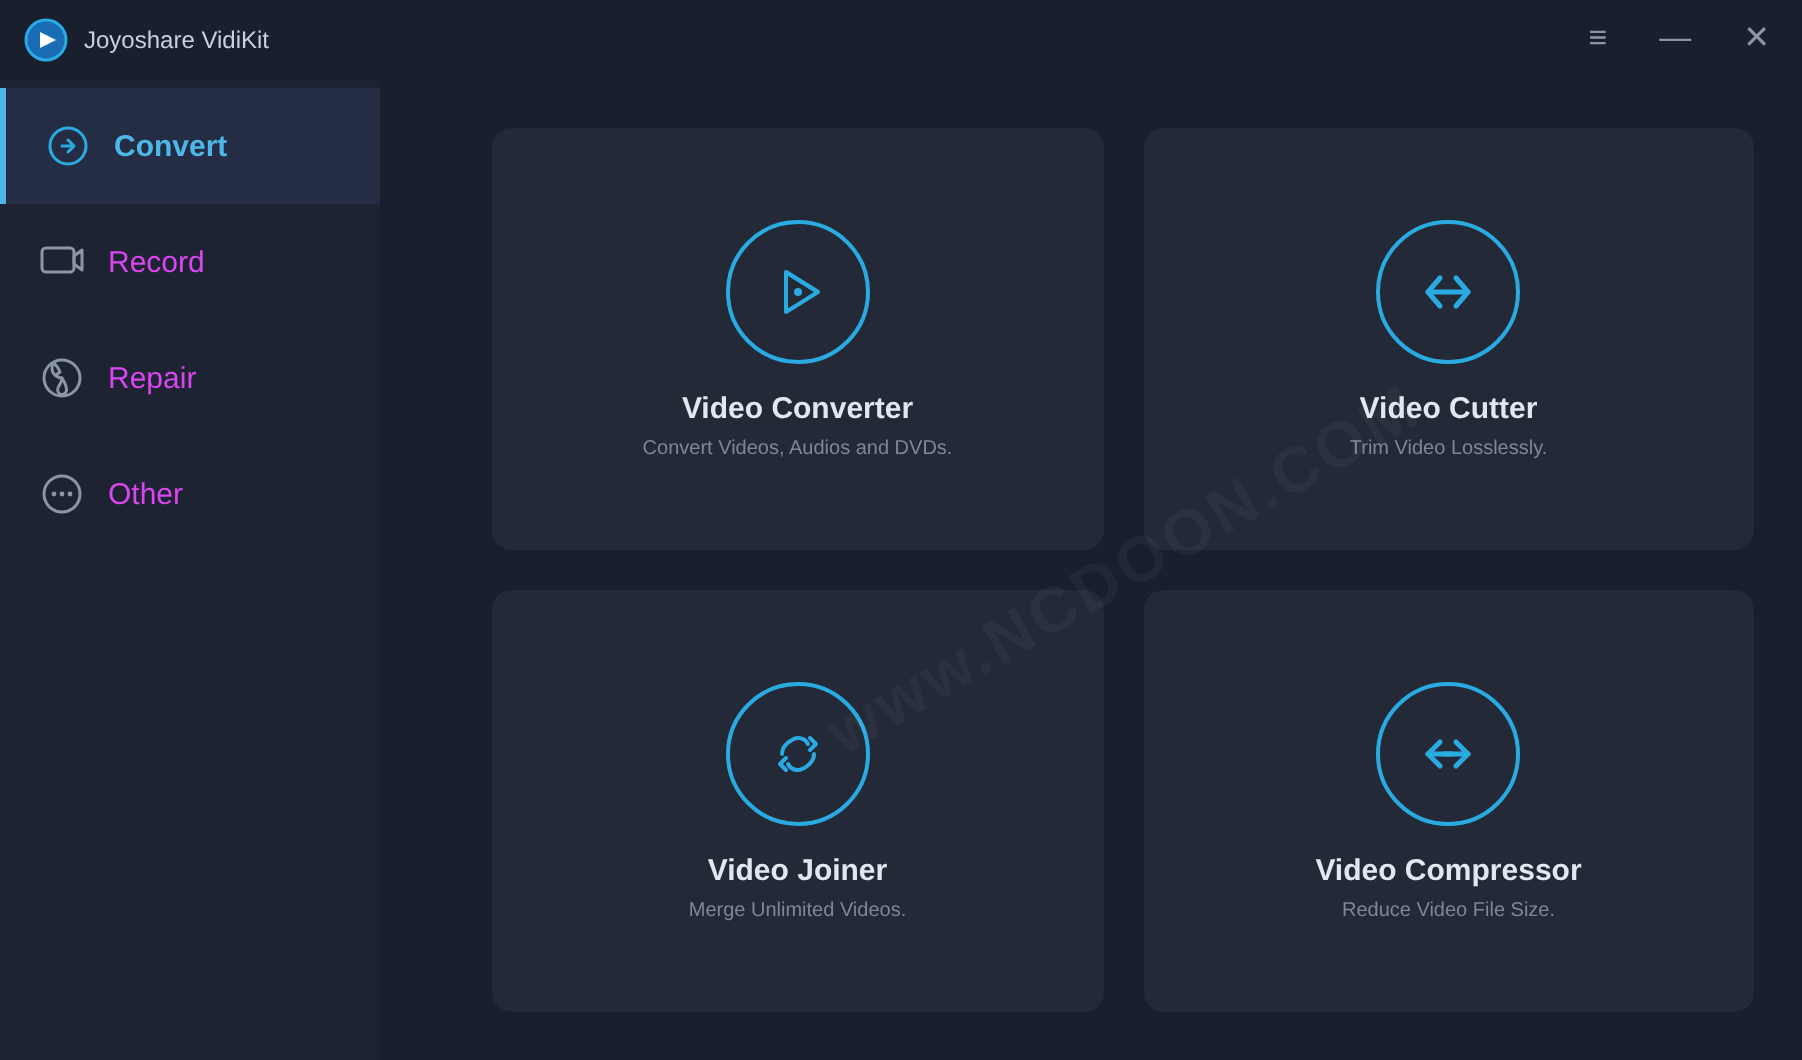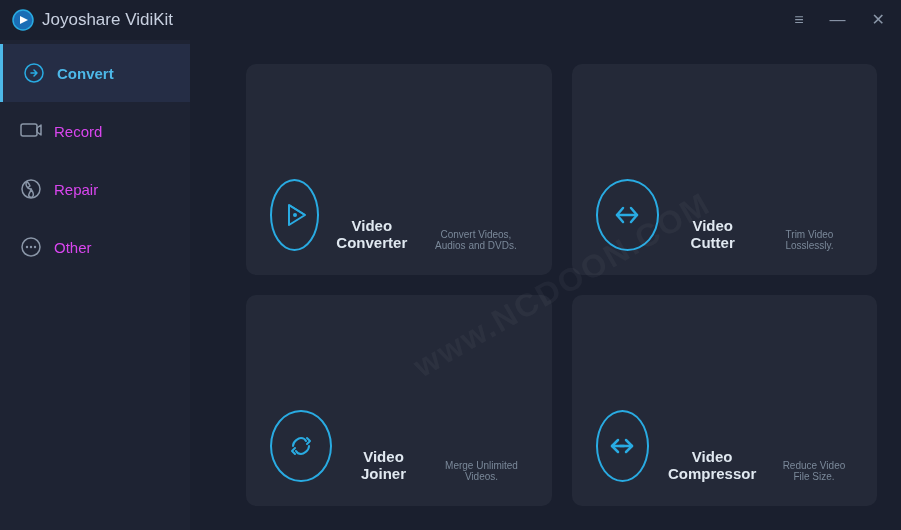--- a/index.html
+++ b/index.html
@@ -31,21 +31,21 @@
       gap: 8px;
     }
 
     .app-logo {
       width: 22px;
       height: 22px;
     }
 
     .app-title {
       color: #c8d0e0;
-      font-size: 17px;
+      font-size: 12px;
       font-weight: 400;
     }
 
     .title-bar-right {
       display: flex;
       align-items: center;
       gap: 18px;
     }
 
     .title-btn {
@@ -138,22 +138,22 @@
       pointer-events: none;
       white-space: nowrap;
       letter-spacing: 2px;
     }
 
     
     .tool-card {
       background: #242938;
       border-radius: 10px;
       display: flex;
-      flex-direction: row;
-      align-items: flex-end;
+      flex-direction: column;
+      align-items: center;
       justify-content: center;
       padding: 24px;
       cursor: pointer;
       transition: background 0.15s;
       gap: 14px;
     }
 
     .tool-icon-circle {
       width: 72px;
       height: 72px;

